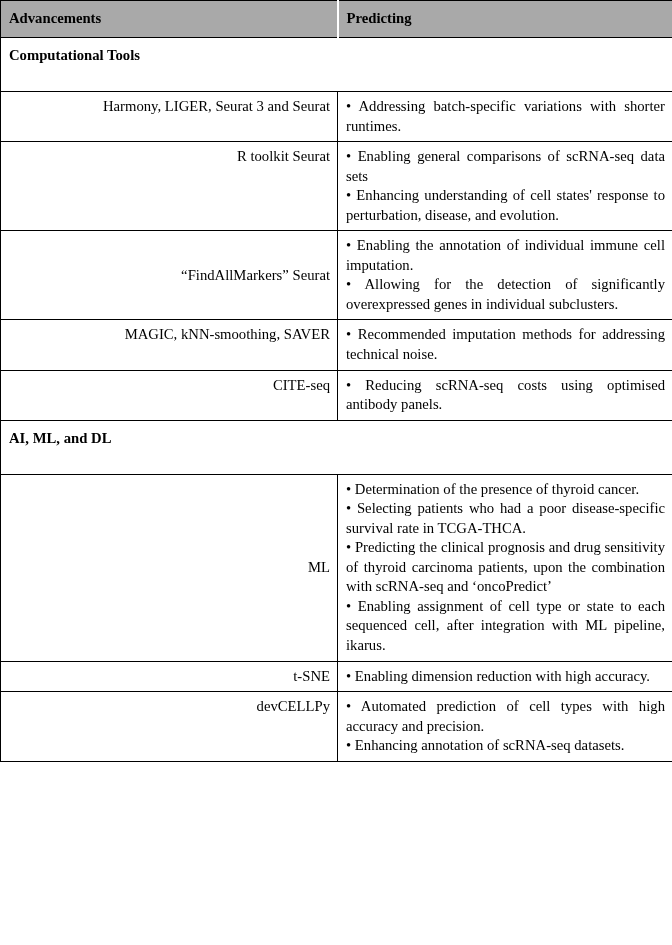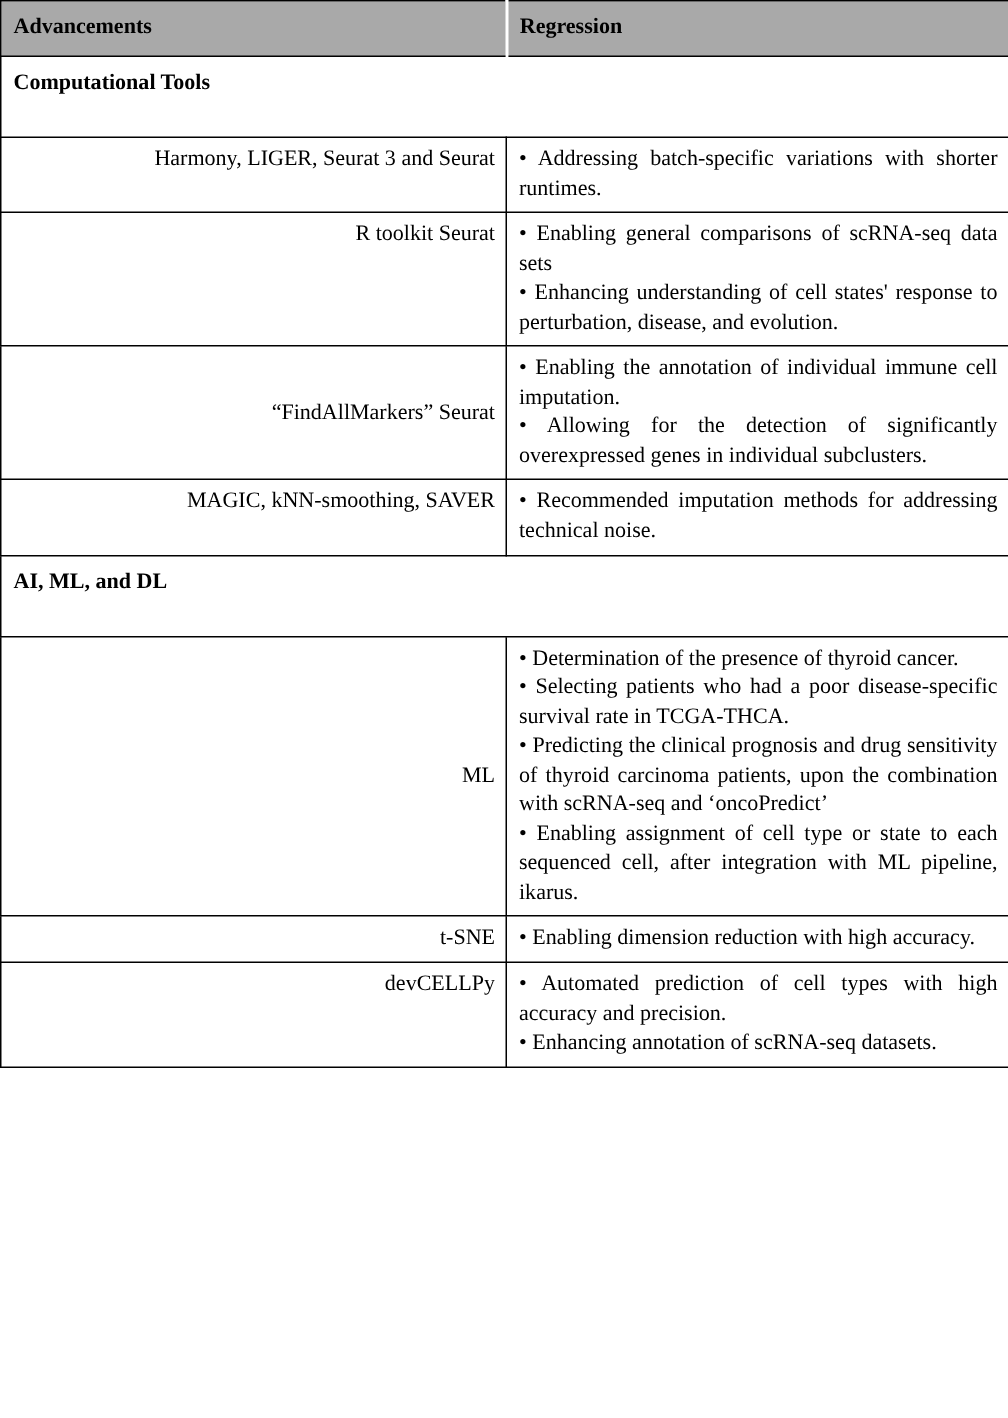--- a/index.html
+++ b/index.html
@@ -98,21 +98,21 @@
 
 <div class="table-wrap">
   <table class="adv-table">
     <colgroup>
       <col class="col-adv">
       <col class="col-app">
     </colgroup>
     <thead>
       <tr class="header-row">
         <th>Advancements</th>
-        <th class="header-gap">Regression</th>
+        <th class="header-gap">Predicting</th>
       </tr>
     </thead>
     <tbody id="table-body">
         <tr class="section-row">
           <td colspan="2">Computational Tools</td>
         </tr>
         <tr>
           <td class="cell-adv top-align">Harmony, LIGER, Seurat 3 and Seurat</td>
           <td class="cell-app top-align">
             <ul class="bullets">
@@ -139,20 +139,28 @@
           </td>
         </tr>
         <tr>
           <td class="cell-adv top-align">MAGIC, kNN-smoothing, SAVER</td>
           <td class="cell-app top-align">
             <ul class="bullets">
               <li><span class="b-dot">• </span><span>Recommended imputation methods for addressing technical noise.</span></li>
             </ul>
           </td>
         </tr>
+        <tr>
+          <td class="cell-adv top-align">CITE-seq</td>
+          <td class="cell-app top-align">
+            <ul class="bullets">
+              <li><span class="b-dot">• </span><span>Reducing scRNA-seq costs using optimised antibody panels.</span></li>
+            </ul>
+          </td>
+        </tr>
         <tr class="section-row">
           <td colspan="2">AI, ML, and DL</td>
         </tr>
         <tr>
           <td class="cell-adv">ML</td>
           <td class="cell-app top-align">
             <ul class="bullets">
               <li><span class="b-dot">• </span><span>Determination of the presence of thyroid cancer.</span></li>
               <li><span class="b-dot">• </span><span>Selecting patients who had a poor disease-specific survival rate in TCGA-THCA.</span></li>
               <li><span class="b-dot">• </span><span>Predicting the clinical prognosis and drug sensitivity of thyroid carcinoma patients, upon the combination with scRNA-seq and ‘oncoPredict’</span></li>

